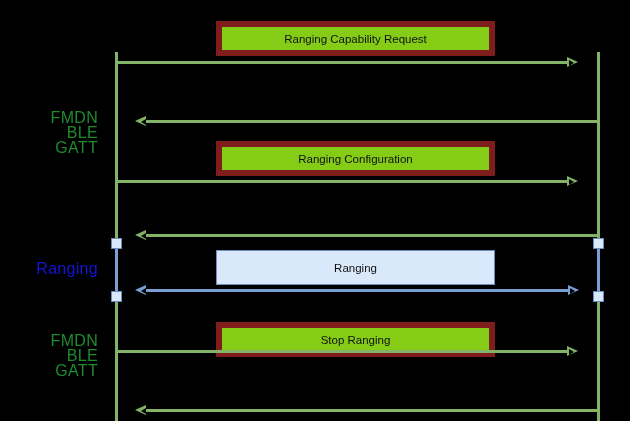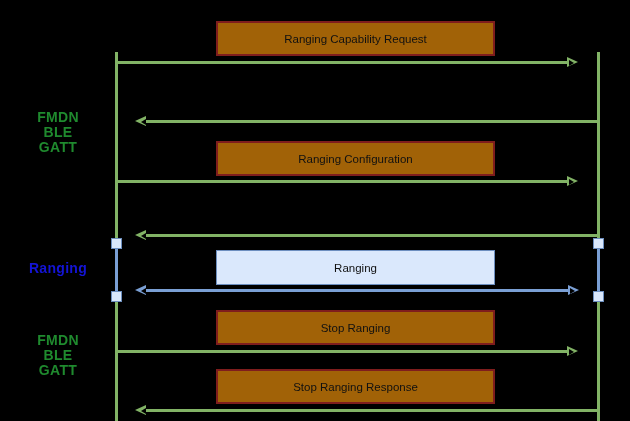--- a/index.html
+++ b/index.html
@@ -16,35 +16,35 @@
   .lifeline.right{left:597px;}
 
   .activation{position:absolute;width:3px;background:#7a9fd4;}
   .act-node{
     position:absolute;width:11px;height:11px;
     background:#dae8fc;border:1px solid #6c8ebf;box-sizing:border-box;
   }
 
   
   .phase-label{
-    position:absolute;text-align:center;line-height:15px;
-    font-size:14px;font-weight:bold;letter-spacing:.3px;
+    position:absolute;text-align:right;line-height:15px;
+    font-size:16px;font-weight:normal;letter-spacing:.3px;
     white-space:pre-line;
   }
   .phase-label.green{color:#1f8a2e;}
   .phase-label.blue{color:#1414d6;}
 
   
   .msgbox{
     position:absolute;left:216px;width:279px;height:35px;
     box-sizing:border-box;
     display:flex;align-items:center;justify-content:center;
     font-size:11.5px;color:#111;
   }
-  .msgbox.green{background:#a16207;border:2px solid #7f1d1d;}
+  .msgbox.green{background:#84cc16;border:6px solid #7f1d1d;}
   .msgbox.blue{background:#dae8fc;border:1px solid #6c8ebf;}
 
   
   .arrow{position:absolute;height:11px;}
   .arrow .shaft{position:absolute;top:4px;height:3px;}
   .arrow.green .shaft{background:#82b366;}
   .arrow.blue  .shaft{background:#7a9fd4;}
   .arrow .head{
     position:absolute;top:0;width:0;height:0;
     border-top:5.5px solid transparent;border-bottom:5.5px solid transparent;
@@ -118,31 +118,28 @@
     <span>Ranging</span>
   </div>
   <div class="arrow blue" style="left:135px;top:285px;width:444px;">
     <div class="shaft" style="left:11px;width:422px;"></div>
     <div class="head left" style="left:0;"></div>
     <div class="notch" style="left:6px;border-left:0;"></div>
     <div class="head right" style="left:433px;"></div>
     <div class="notch" style="left:435px;border-right:0;"></div>
   </div>
 
-  <div class="msgbox green" style="top:310px;">
+  <div class="msgbox green" style="top:322px;">
     <span>Stop Ranging</span>
   </div>
   <div class="arrow green" style="left:116px;top:346px;width:462px;">
     <div class="shaft" style="left:0;width:451px;"></div>
     <div class="head right" style="left:451px;"></div>
     <div class="notch" style="left:453px;border-right:0;"></div>
   </div>
 
-  <div class="msgbox green" style="top:369px;">
-    <span>Stop Ranging Response</span>
-  </div>
   <div class="arrow green" style="left:135px;top:405px;width:463px;">
     <div class="shaft" style="left:11px;width:452px;"></div>
     <div class="head left" style="left:0;"></div>
     <div class="notch" style="left:6px;border-left:0;"></div>
   </div>
 
 </div>
 
 </body></html>

